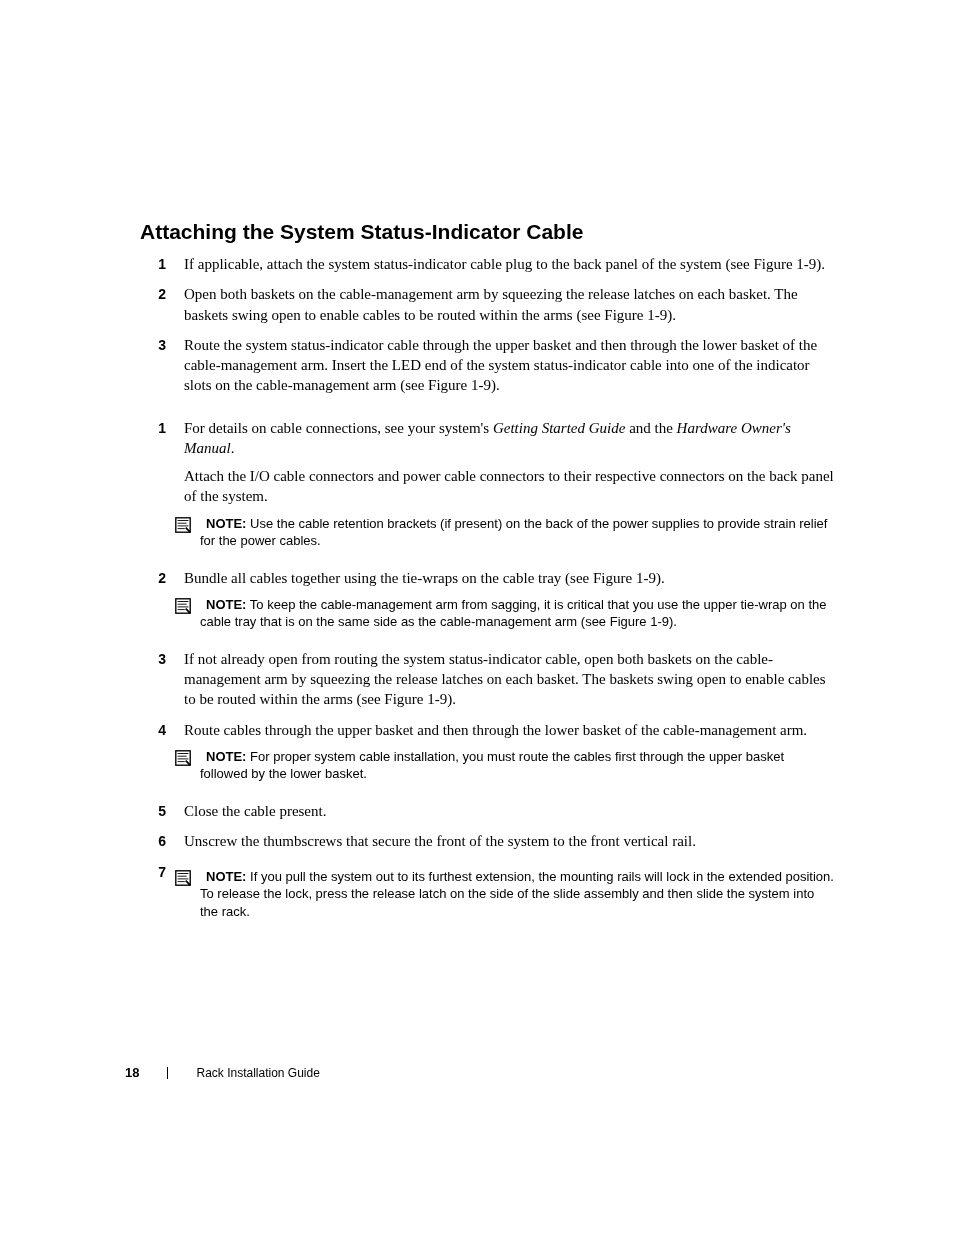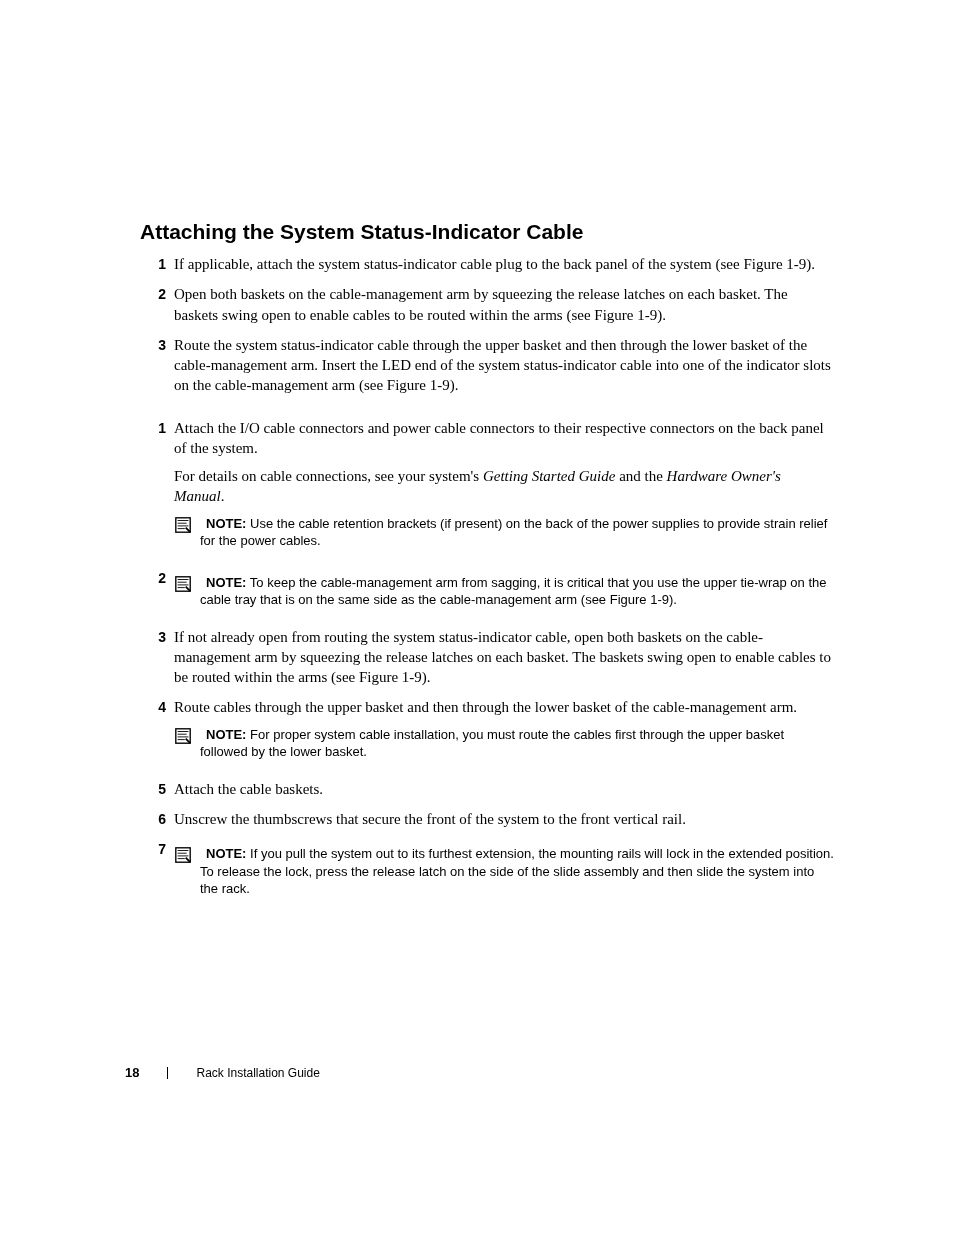--- a/index.html
+++ b/index.html
@@ -41,21 +41,21 @@
     width: 26px;
     flex-shrink: 0;
     text-align: right;
     padding-right: 8px;
     padding-top: 1px;
   }
   .step-body {
     flex: 1;
   }
   .step-body p {
-    margin: 0 0 8px 0;
+    margin: 0 0 8px 10px;
   }
   .step-body p:last-child { margin-bottom: 0; }
   .italic { font-style: italic; }
   .note {
     display: flex;
     align-items: flex-start;
     margin: 6px 0 8px 0;
     font-family: Arial, Helvetica, sans-serif;
     font-size: 13px;
     line-height: 1.35;
@@ -123,42 +123,43 @@
       </li>
     </ol>
   </div>
 
   <div>
     <ol class="steps">
 
       <li>
         <span class="step-num">1</span>
         <div class="step-body">
-          <p>Attach the I/O cable connectors and power cable connectors to their respective connectors on the back panel of the system.</p>
           <p>
             <span>For details on cable connections, see your system's </span><span class="italic">Getting Started Guide</span><span> and the </span><span class="italic">Hardware Owner's Manual</span><span>.</span>
           </p>
+          <p>Attach the I/O cable connectors and power cable connectors to their respective connectors on the back panel of the system.</p>
           <div class="note">
             <span class="note-icon">
               <svg viewBox="0 0 20 20" width="18" height="18">
                   <rect x="2" y="2" width="16" height="16" fill="none" stroke="#000" stroke-width="1.5"></rect>
                   <path d="M4 5 L16 5 M4 8 L14 8 M4 11 L16 11 M4 14 L12 14" stroke="#000" stroke-width="1"></path>
                   <path d="M13 13 L18 18" stroke="#000" stroke-width="2"></path>
                 </svg>
             </span>
             <div class="note-text">
               <span class="note-label">NOTE:</span><span> Use the cable retention brackets (if present) on the back of the power supplies to provide strain relief for the power cables.</span>
             </div>
           </div>
         </div>
       </li>
 
       <li>
         <span class="step-num">2</span>
         <div class="step-body">
+          <p>Bundle all cables together using the tie-wraps on the cable tray (see Figure 1-9).</p>
           <div class="note">
             <span class="note-icon">
               <svg viewBox="0 0 20 20" width="18" height="18">
                   <rect x="2" y="2" width="16" height="16" fill="none" stroke="#000" stroke-width="1.5"></rect>
                   <path d="M4 5 L16 5 M4 8 L14 8 M4 11 L16 11 M4 14 L12 14" stroke="#000" stroke-width="1"></path>
                   <path d="M13 13 L18 18" stroke="#000" stroke-width="2"></path>
                 </svg>
             </span>
             <div class="note-text">
               <span class="note-label">NOTE:</span><span> To keep the cable-management arm from sagging, it is critical that you use the upper tie-wrap on the cable tray that is on the same side as the cable-management arm (see Figure 1-9).</span>
@@ -189,21 +190,21 @@
             <div class="note-text">
               <span class="note-label">NOTE:</span><span> For proper system cable installation, you must route the cables first through the upper basket followed by the lower basket.</span>
             </div>
           </div>
         </div>
       </li>
 
       <li>
         <span class="step-num">5</span>
         <div class="step-body">
-          <p>Attach the cable baskets.</p>
+          <p>Close the cable present.</p>
         </div>
       </li>
 
       <li>
         <span class="step-num">6</span>
         <div class="step-body">
           <p>Unscrew the thumbscrews that secure the front of the system to the front vertical rail.</p>
         </div>
       </li>
 

